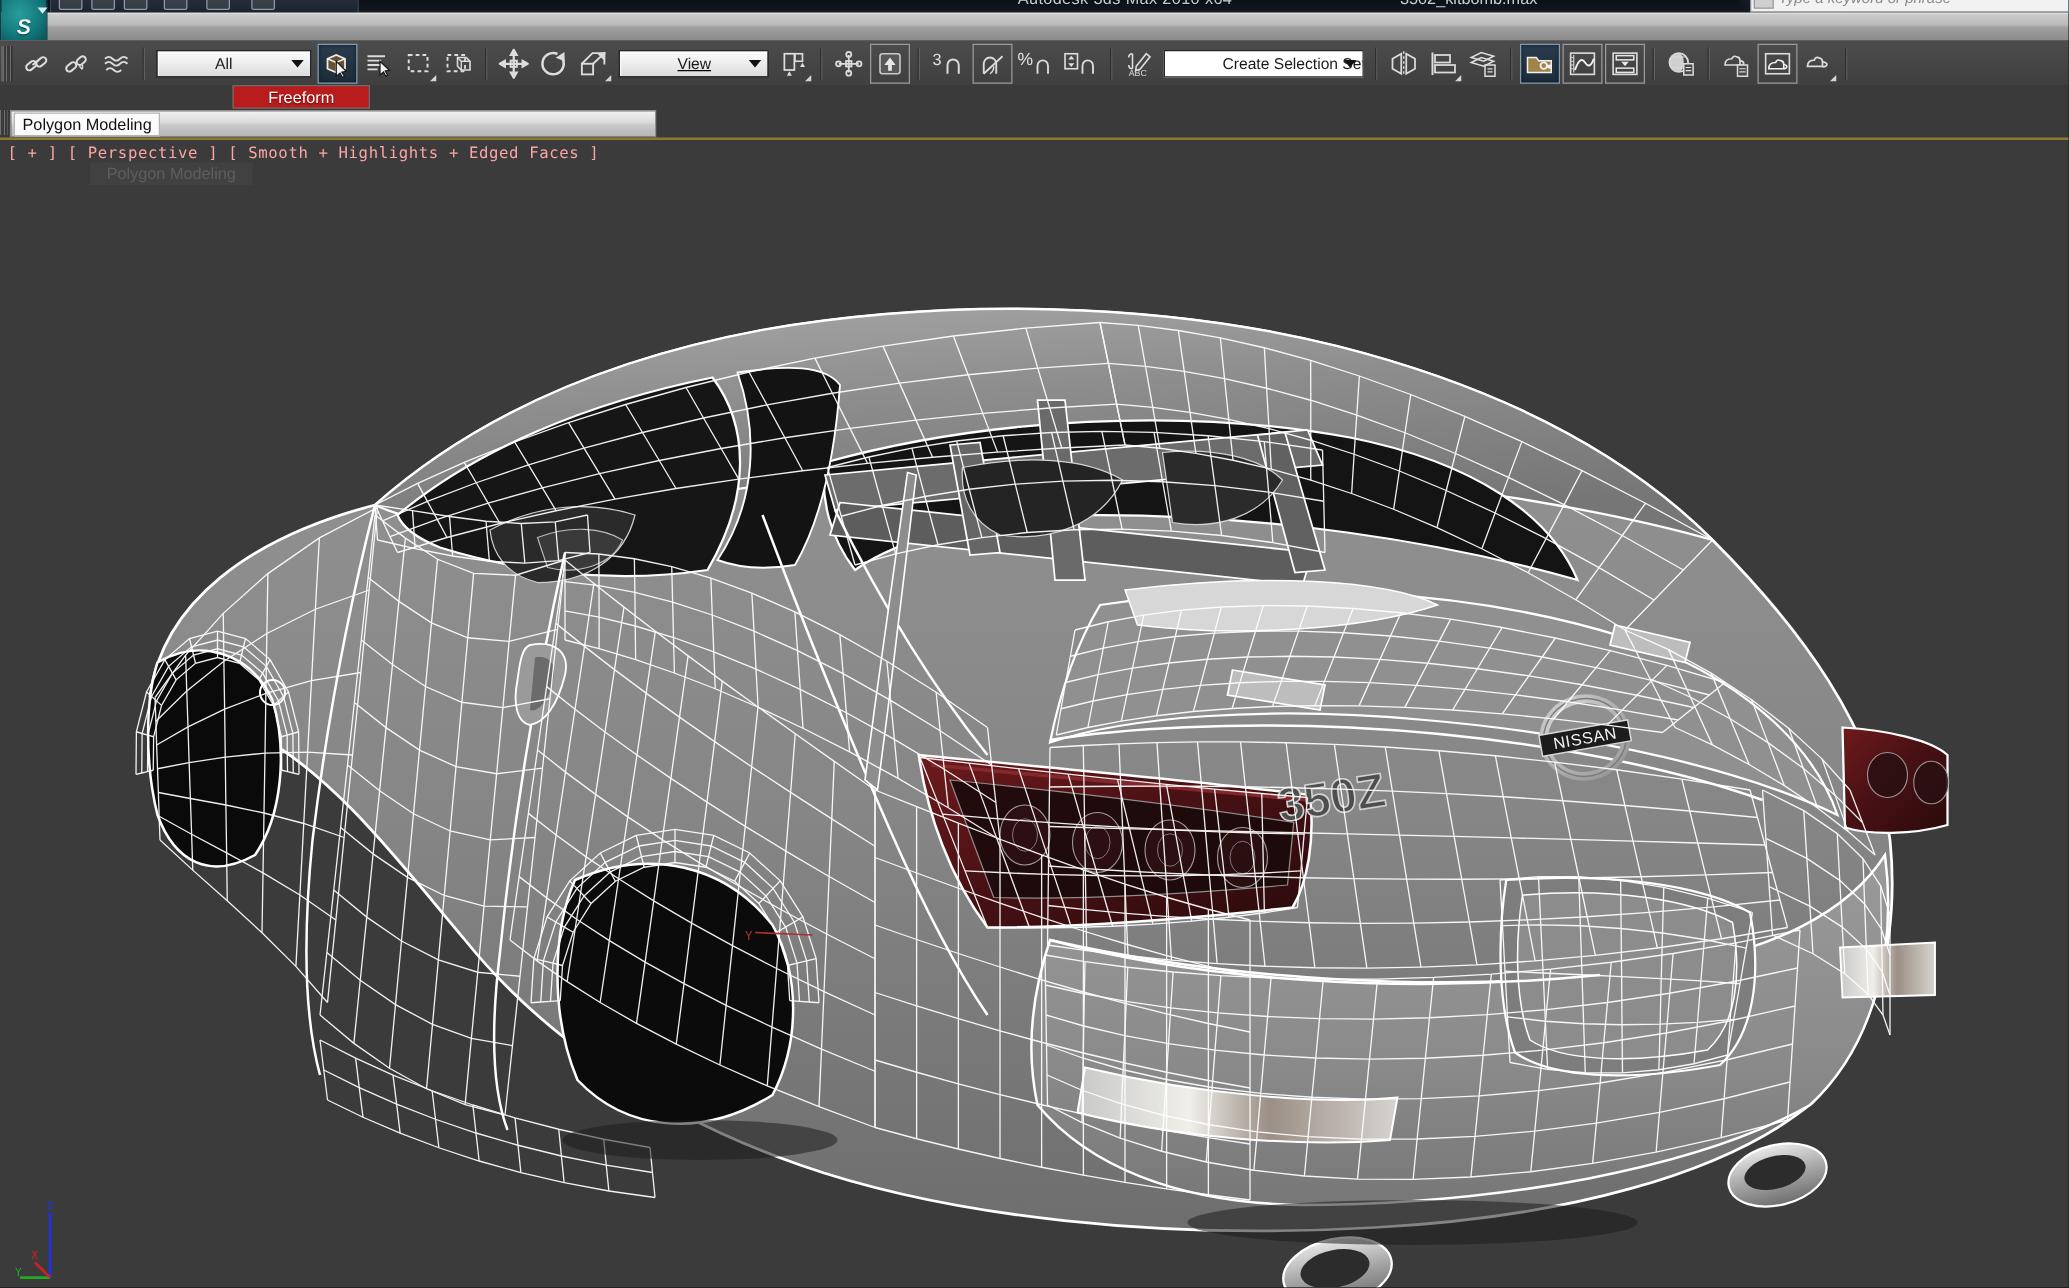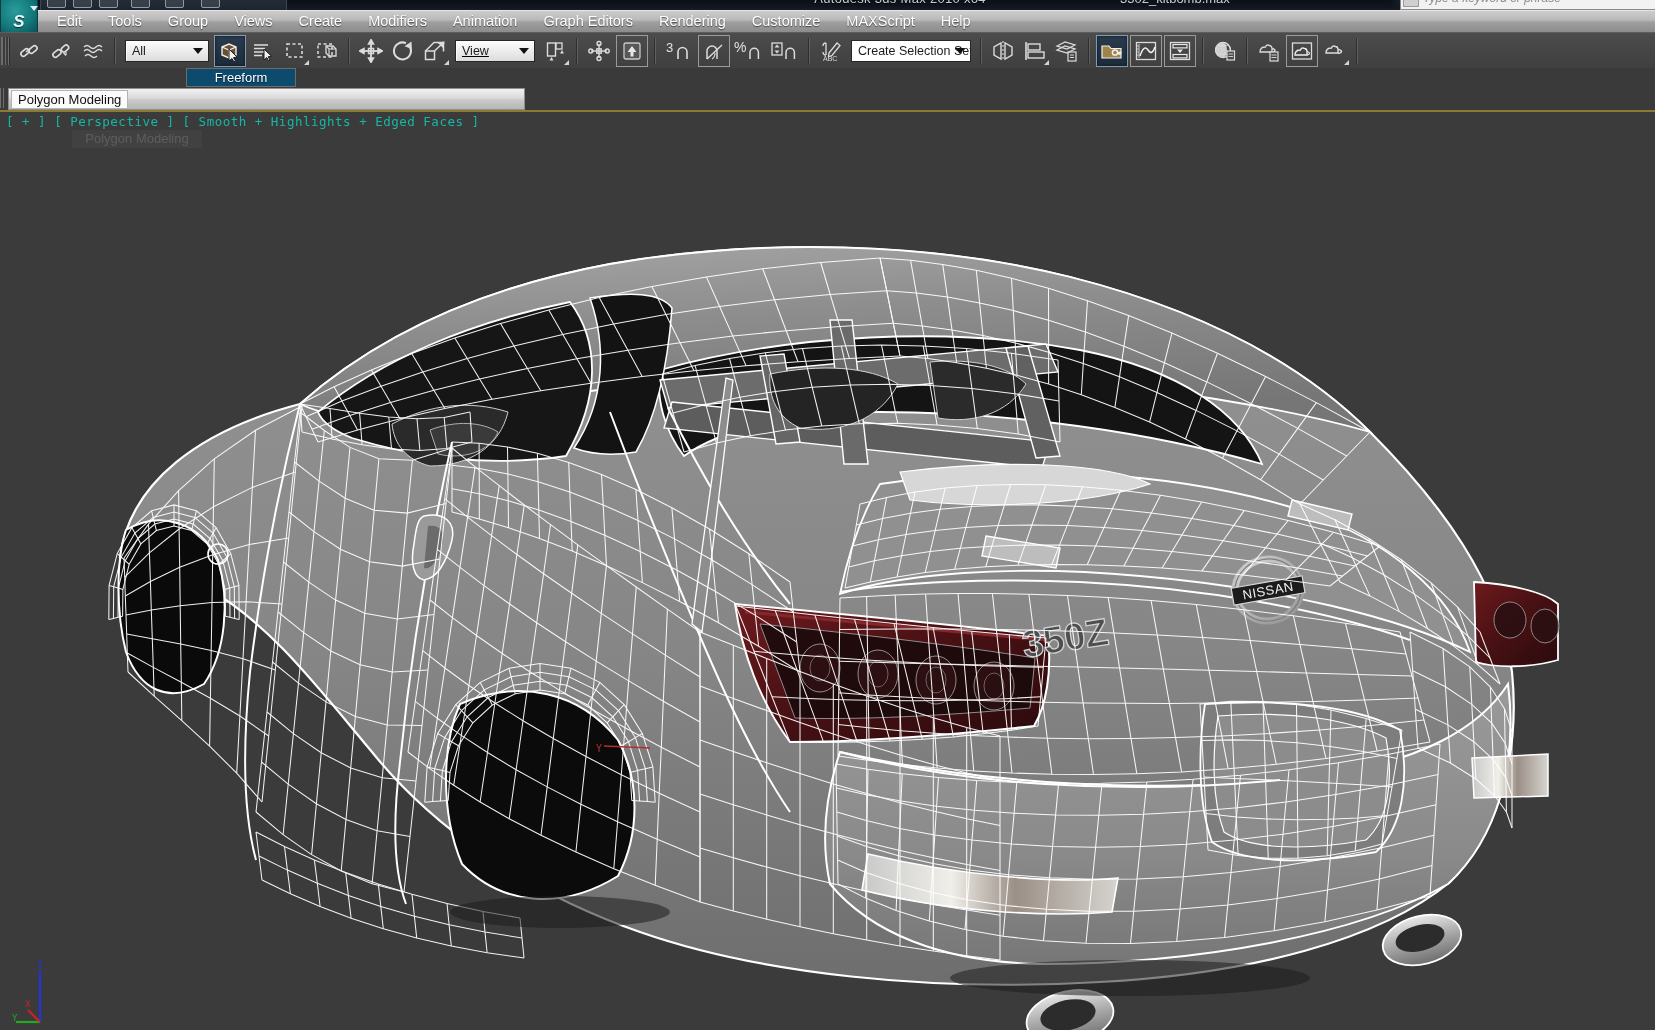--- a/index.html
+++ b/index.html
@@ -99,41 +99,41 @@
     border:1px solid #7d9bb5;box-shadow:inset 0 0 3px rgba(0,0,0,.6);
   }
   .tbtn.framed{border:1px solid #9a9a9a;}
   .tbtn svg{display:block;}
   .tbtn .flyout{position:absolute;right:1px;bottom:1px;width:0;height:0;
     border-left:5px solid transparent;border-bottom:5px solid #d6d6d6;}
   .tcombo{
     height:20px;margin:0 4px;position:relative;
     background:linear-gradient(180deg,#fdfdfd,#dcdcdc);
     border:1px solid #262626;box-shadow:inset 1px 1px 0 rgba(255,255,255,.8);
-    display:flex;align-items:center;
+    display:flex;align-items:center;padding-left:40px;
   }
   .tcombo .val{font-size:12.5px;color:#1a1a1a;padding-left:6px;white-space:nowrap;overflow:hidden;}
   .tcombo .arr{position:absolute;right:5px;top:7px;width:0;height:0;
     border-left:5px solid transparent;border-right:5px solid transparent;border-top:6px solid #111;}
   .tcombo.w-all{width:82px;}
   .tcombo.w-view{width:78px;text-decoration:underline;}
   .tcombo.w-sel{width:118px;background:#ffffff;}
 
   
   .ribbonzone{
     position:absolute;left:0;top:68px;width:1655px;height:42px;
     background:#3a3a3a;
   }
   .ribbon-tabs{
     position:absolute;left:0;top:0;width:560px;height:20px;
     background:#3a3a3a;
   }
   .tooltip-freeform{
     position:absolute;left:186px;top:0px;width:108px;height:17px;
-    background:#0c4a6e;border:1px solid #6c6c6c;
+    background:#b91c1c;border:1px solid #6c6c6c;
     color:#ffffff;font-size:13px;text-align:center;line-height:17px;
     text-shadow:0 1px 1px rgba(0,0,0,.6);
   }
   .ribbon-panel{
     position:absolute;left:8px;top:20px;width:515px;height:20px;
     background:linear-gradient(180deg,#f2f2f2 0%,#dadada 45%,#c9c9c9 55%,#b6b6b6 100%);
     border:1px solid #8f8f8f;
   }
   .ribbon-panel .label{
     position:absolute;left:2px;top:1px;height:17px;padding:0 6px;
@@ -143,21 +143,21 @@
   .ribbon-leftgrip{position:absolute;left:0px;top:20px;width:6px;height:20px;
     background:repeating-linear-gradient(90deg,#6f6f6f 0 1px,#3a3a3a 1px 3px);}
 
   
   .viewport{
     position:absolute;left:0;top:110px;width:1655px;height:920px;
     background:#3b3b3b;overflow:hidden;
     border-top:2px solid #8a7a34;
   }
   .vp-label{
-    position:absolute;left:6px;top:2px;color:#14b8a6;
+    position:absolute;left:6px;top:2px;color:#fca5a5;
     font-family:"DejaVu Sans Mono","Liberation Mono",monospace;
     font-size:12.5px;letter-spacing:.5px;white-space:nowrap;
   }
   .vp-ghost{
     position:absolute;left:72px;top:18px;width:130px;height:18px;
     background:rgba(255,255,255,.035);
     color:rgba(220,220,220,.18);font-size:13px;line-height:18px;text-align:center;
     white-space:nowrap;
   }
   
@@ -188,34 +188,20 @@
       <div class="sdrop"></div>
       <div class="ph">Type a keyword or phrase</div>
     </div>
   </div>
 
   <div class="menubar">
     <div class="maxlogo">
       <span>S</span>
     </div>
     <div class="maxlogo-drop"></div>
-    <div class="menu-items" id="menu-items">
-        <div class="mitem">Edit</div>
-        <div class="mitem">Tools</div>
-        <div class="mitem">Group</div>
-        <div class="mitem">Views</div>
-        <div class="mitem">Create</div>
-        <div class="mitem">Modifiers</div>
-        <div class="mitem">Animation</div>
-        <div class="mitem">Graph Editors</div>
-        <div class="mitem">Rendering</div>
-        <div class="mitem">Customize</div>
-        <div class="mitem">MAXScript</div>
-        <div class="mitem">Help</div>
-      </div>
   </div>
 
   <div class="toolbar">
     <div class="tgrip"></div>
 
     <div class="tbtn">
       <svg width="24" height="24" viewBox="0 0 24 24">
         <g stroke="#dcdcdc" stroke-width="1.6" fill="none">
           <rect x="3.5" y="11" width="9" height="5" rx="2.5" transform="rotate(-40 8 13.5)"></rect>
           <rect x="11.5" y="8" width="9" height="5" rx="2.5" transform="rotate(-40 16 10.5)"></rect>

